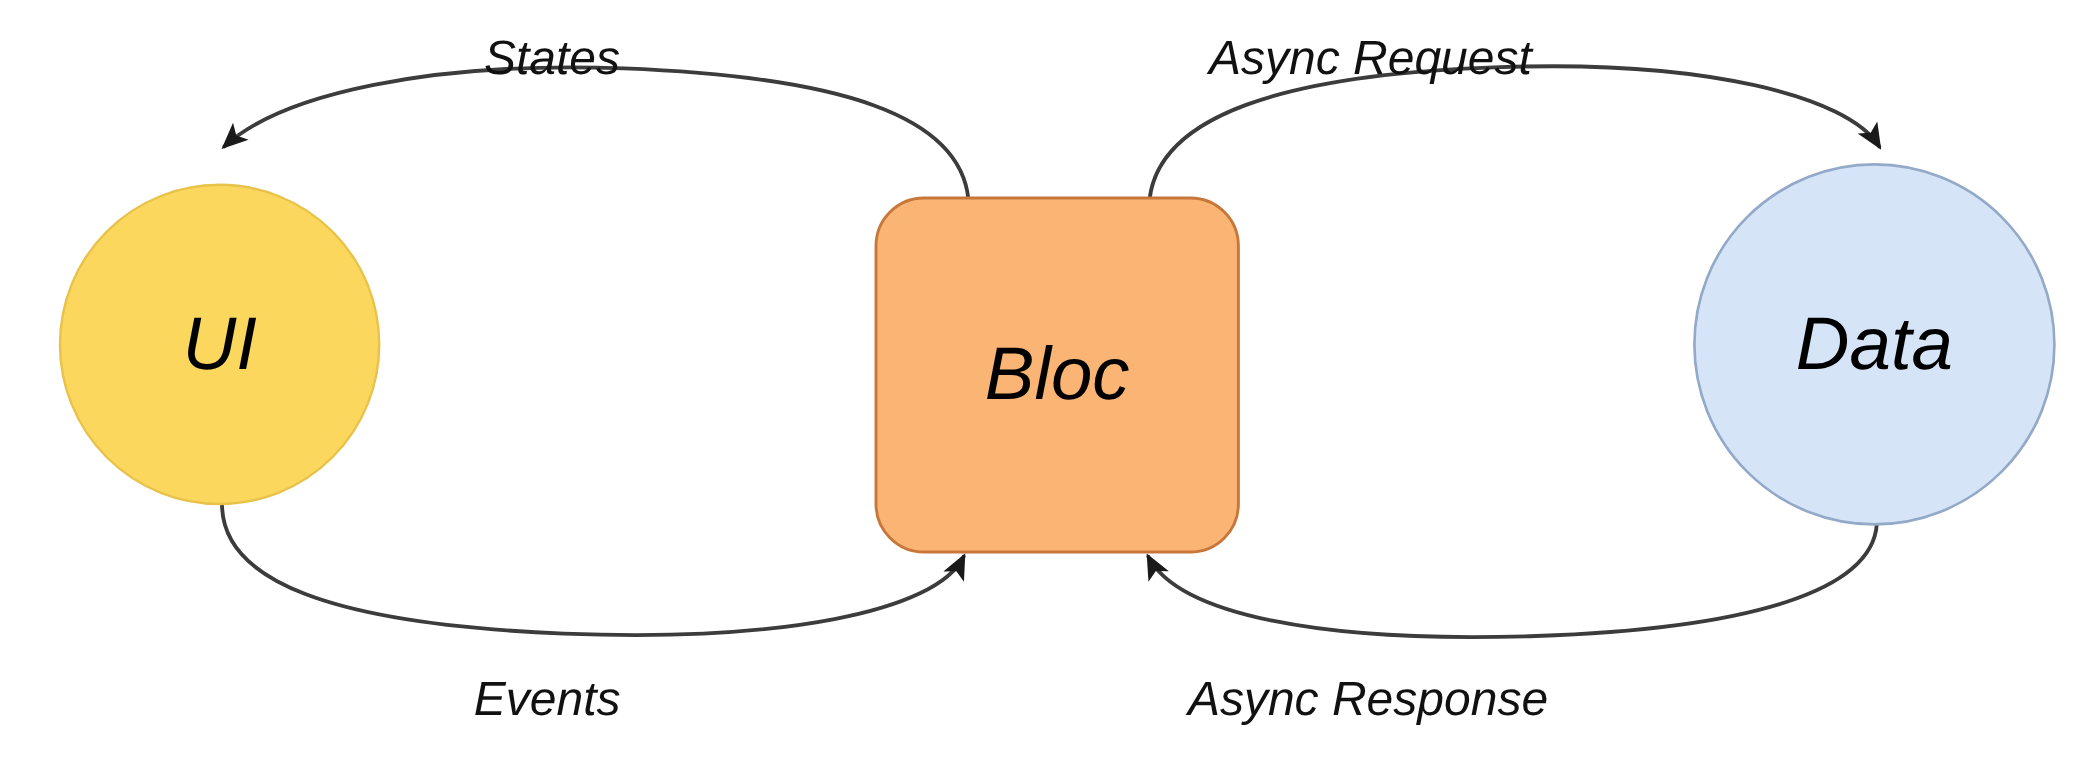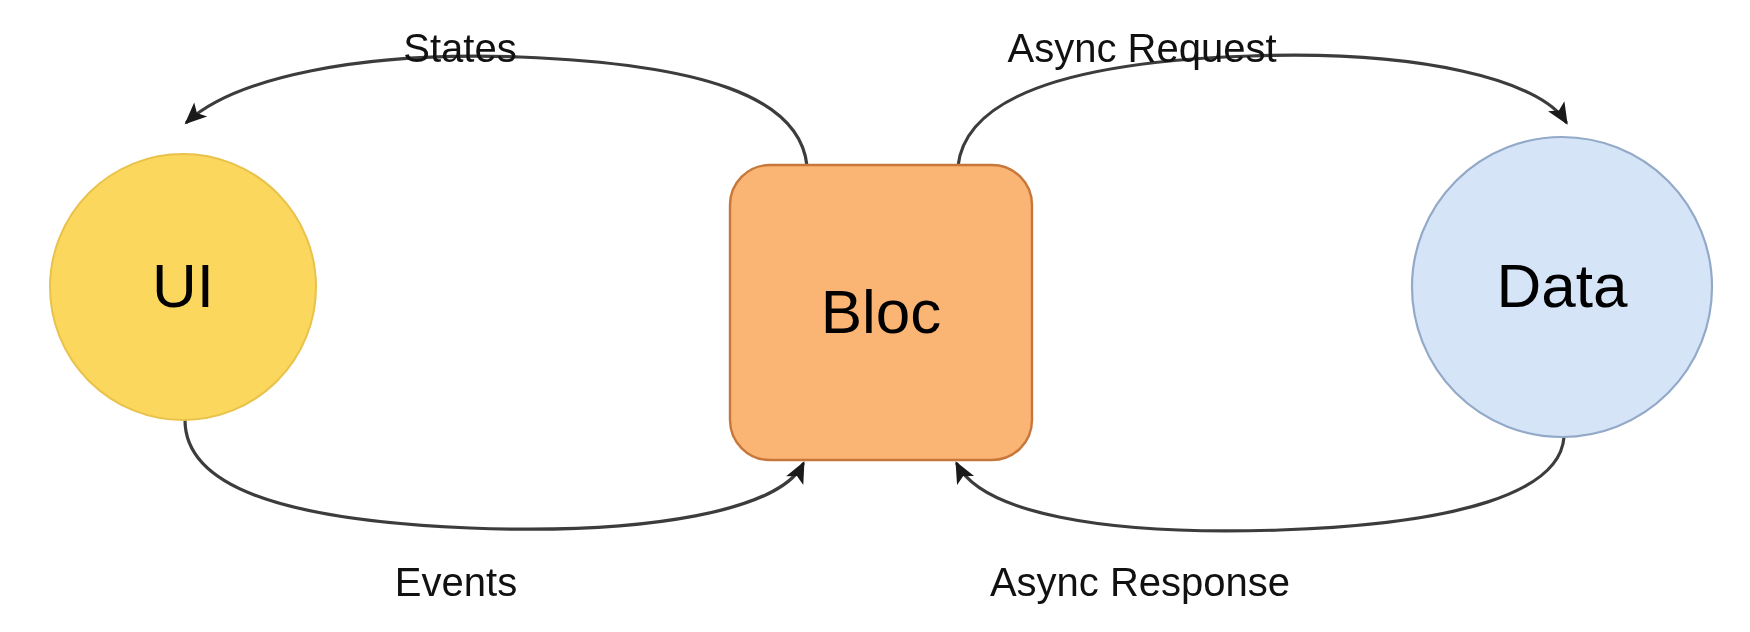--- a/index.html
+++ b/index.html
@@ -10,20 +10,21 @@
   }
   body {
     font-family: "Liberation Sans", sans-serif;
   }
   #canvas {
     position: relative;
     width: 1744px;
     height: 632px;
     background: var(--bg, #ffffff);
     overflow: hidden;
+    font-style: italic;
   }
   #diagram-svg {
     position: absolute;
     left: 0;
     top: 0;
     width: 1750px;
     height: 632px;
     display: block;
   }
   .node-label {

